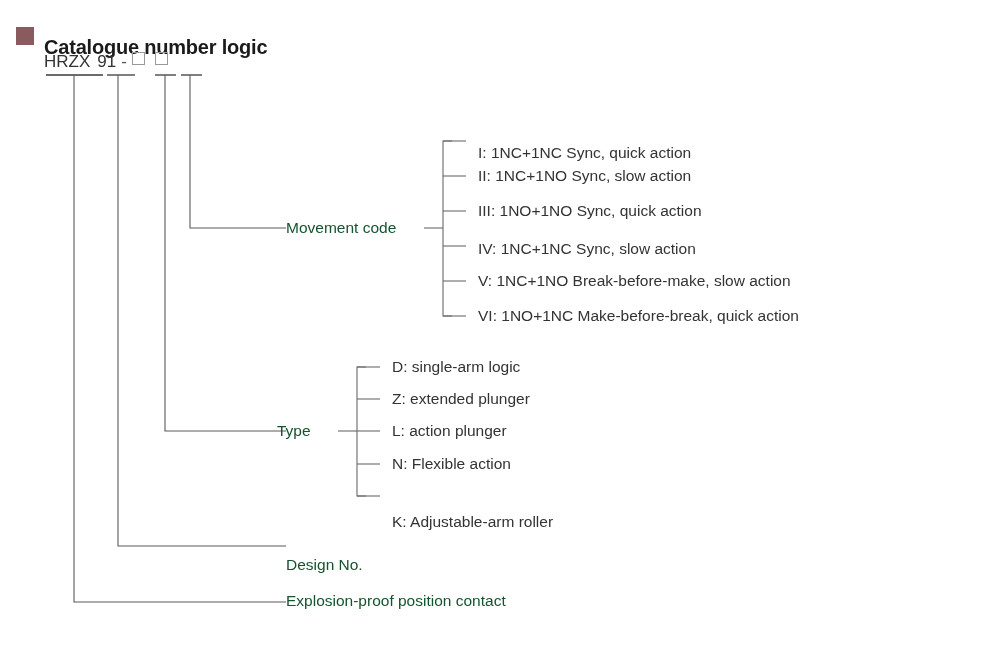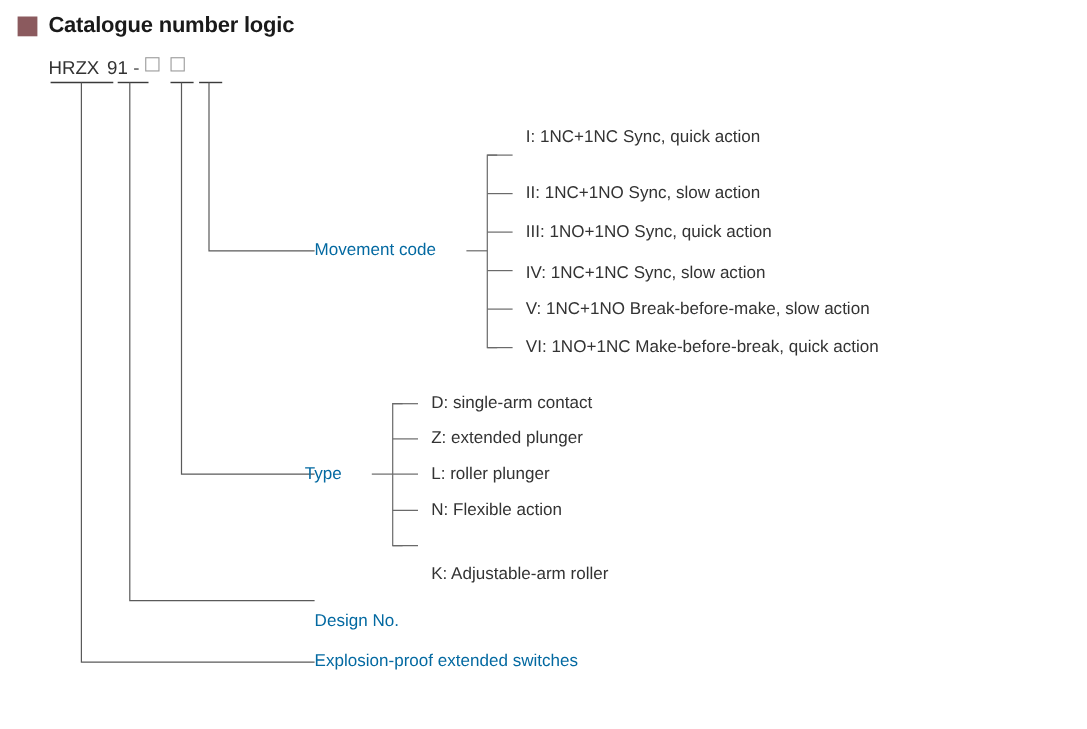--- a/index.html
+++ b/index.html
@@ -31,20 +31,21 @@
     height: 18px;
     background: #8b5a5e;
     flex: 0 0 auto;
   }
   #title-text {
     font-size: 20px;
     font-weight: bold;
     color: #1a1a1a;
     letter-spacing: -0.2px;
     white-space: nowrap;
+    margin-top: 24px;
   }
 
   
   #code-row {
     position: absolute;
     left: 44px;
     top: 52px;
     display: flex;
     align-items: flex-start;
     font-size: 17px;
@@ -89,21 +90,21 @@
     stroke-width: 1.3;
   }
   #lines .bracket {
     stroke: #6a6a6a;
   }
 
   
   .branch-label {
     position: absolute;
     font-size: 15.5px;
-    color: #0369a1;
+    color: #14532d;
     white-space: nowrap;
   }
   #label-movement { left: 286px; top: 219px; }
   #label-type     { left: 277px; top: 422px; }
   #label-design   { left: 286px; top: 556px; }
   #label-product  { left: 286px; top: 592px; }
 
   
   .option-list {
     position: absolute;
@@ -172,30 +173,30 @@
 
   <line class="bracket" x1="338" y1="431" x2="357" y2="431"></line>
 </svg>
 
 <div class="branch-label" id="label-movement">Movement code</div>
 
 <div class="branch-label" id="label-type">Type</div>
 
 <div class="branch-label" id="label-design">Design No.</div>
 
-<div class="branch-label" id="label-product">Explosion-proof extended switches</div>
+<div class="branch-label" id="label-product">Explosion-proof position contact</div>
 
 <div class="option-list" id="movement-list">
-  <div class="option-item" style="top:116px">I: 1NC+1NC Sync, quick action</div>
+  <div class="option-item" style="top:144px">I: 1NC+1NC Sync, quick action</div>
   <div class="option-item" style="top:167px">II: 1NC+1NO Sync, slow action</div>
   <div class="option-item" style="top:202px">III: 1NO+1NO Sync, quick action</div>
   <div class="option-item" style="top:240px">IV: 1NC+1NC Sync, slow action</div>
   <div class="option-item" style="top:272px">V: 1NC+1NO Break-before-make, slow action</div>
   <div class="option-item" style="top:307px">VI: 1NO+1NC Make-before-break, quick action</div>
 </div>
 
 <div class="option-list" id="type-list">
-  <div class="option-item" style="top:358px">D: single-arm contact</div>
+  <div class="option-item" style="top:358px">D: single-arm logic</div>
   <div class="option-item" style="top:390px">Z: extended plunger</div>
-  <div class="option-item" style="top:422px">L: roller plunger</div>
+  <div class="option-item" style="top:422px">L: action plunger</div>
   <div class="option-item" style="top:455px">N: Flexible action</div>
   <div class="option-item" style="top:513px">K: Adjustable-arm  roller</div>
 </div>
 
 </body></html>

